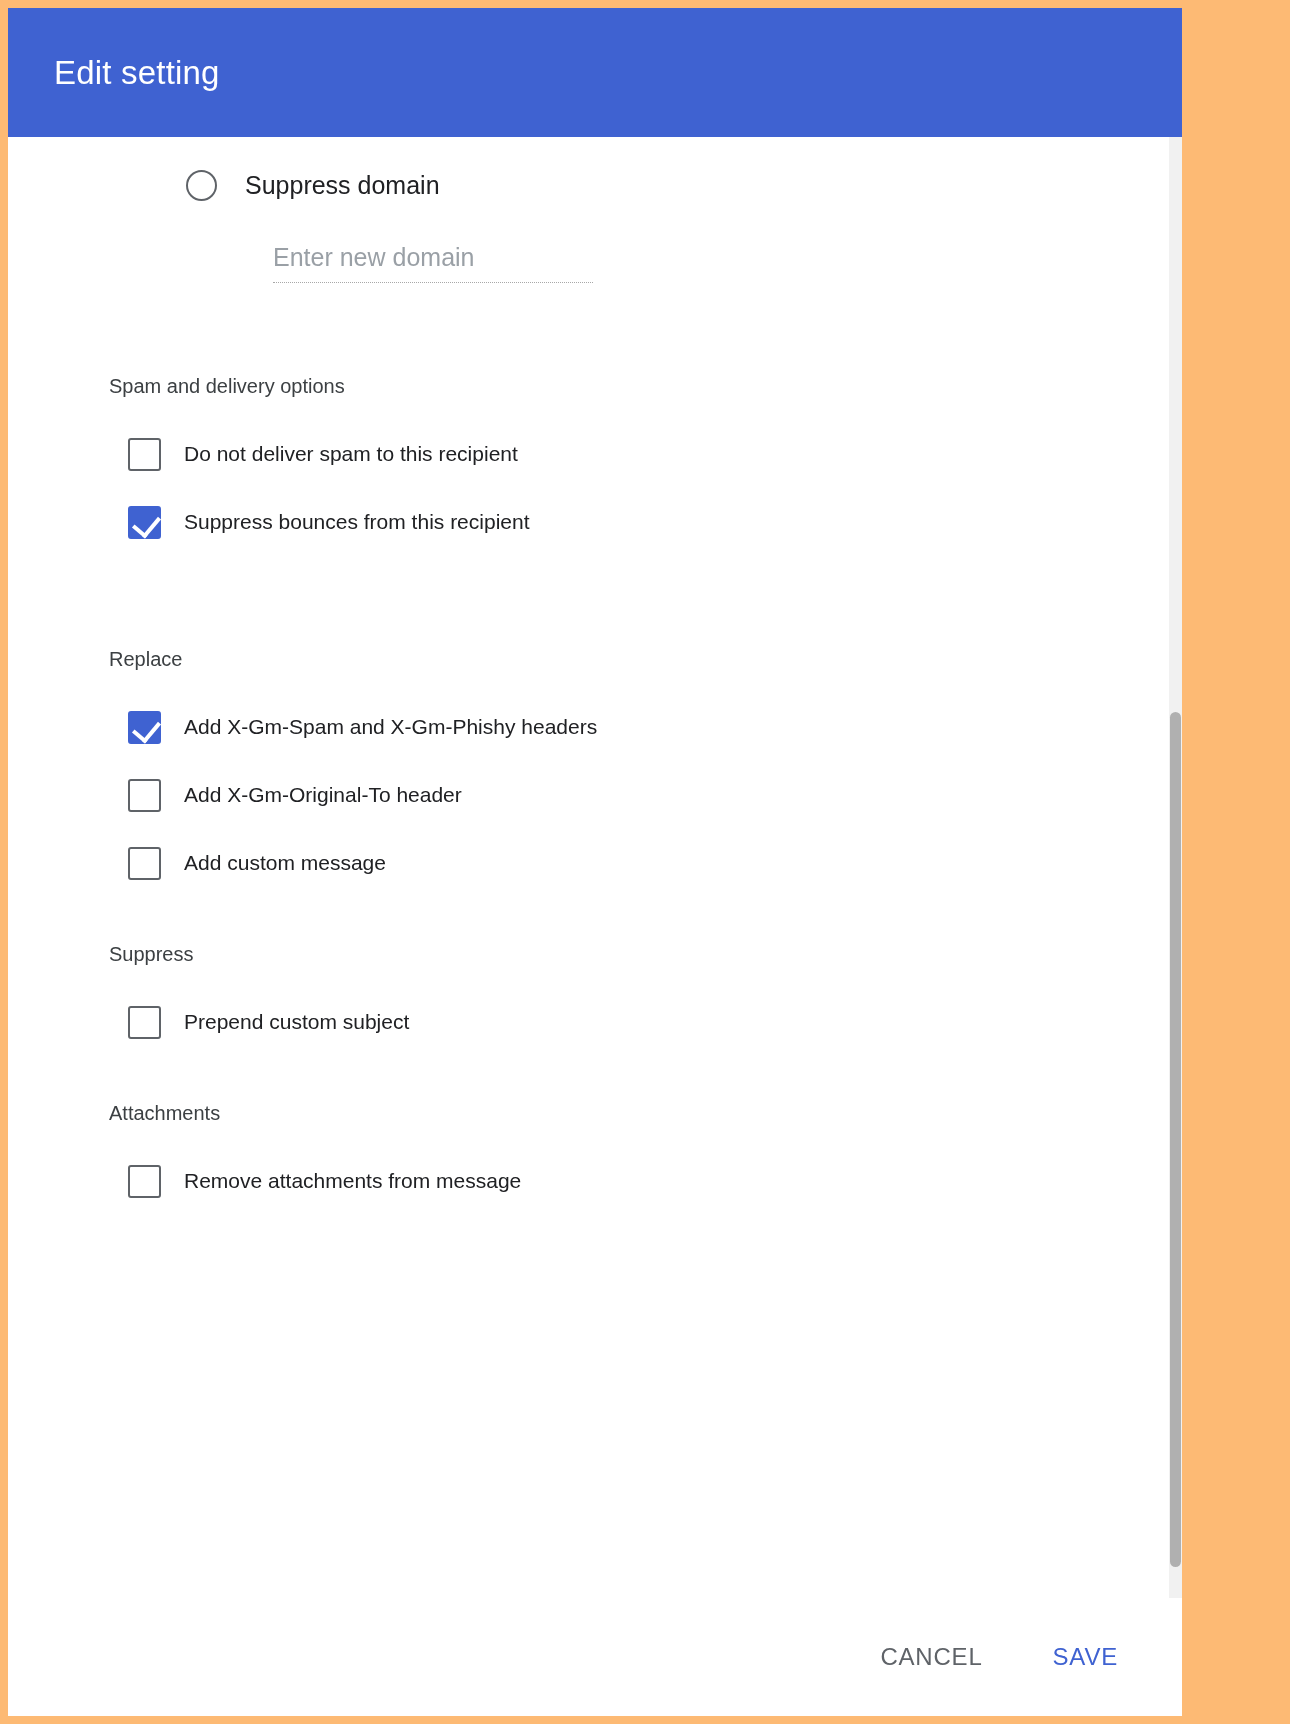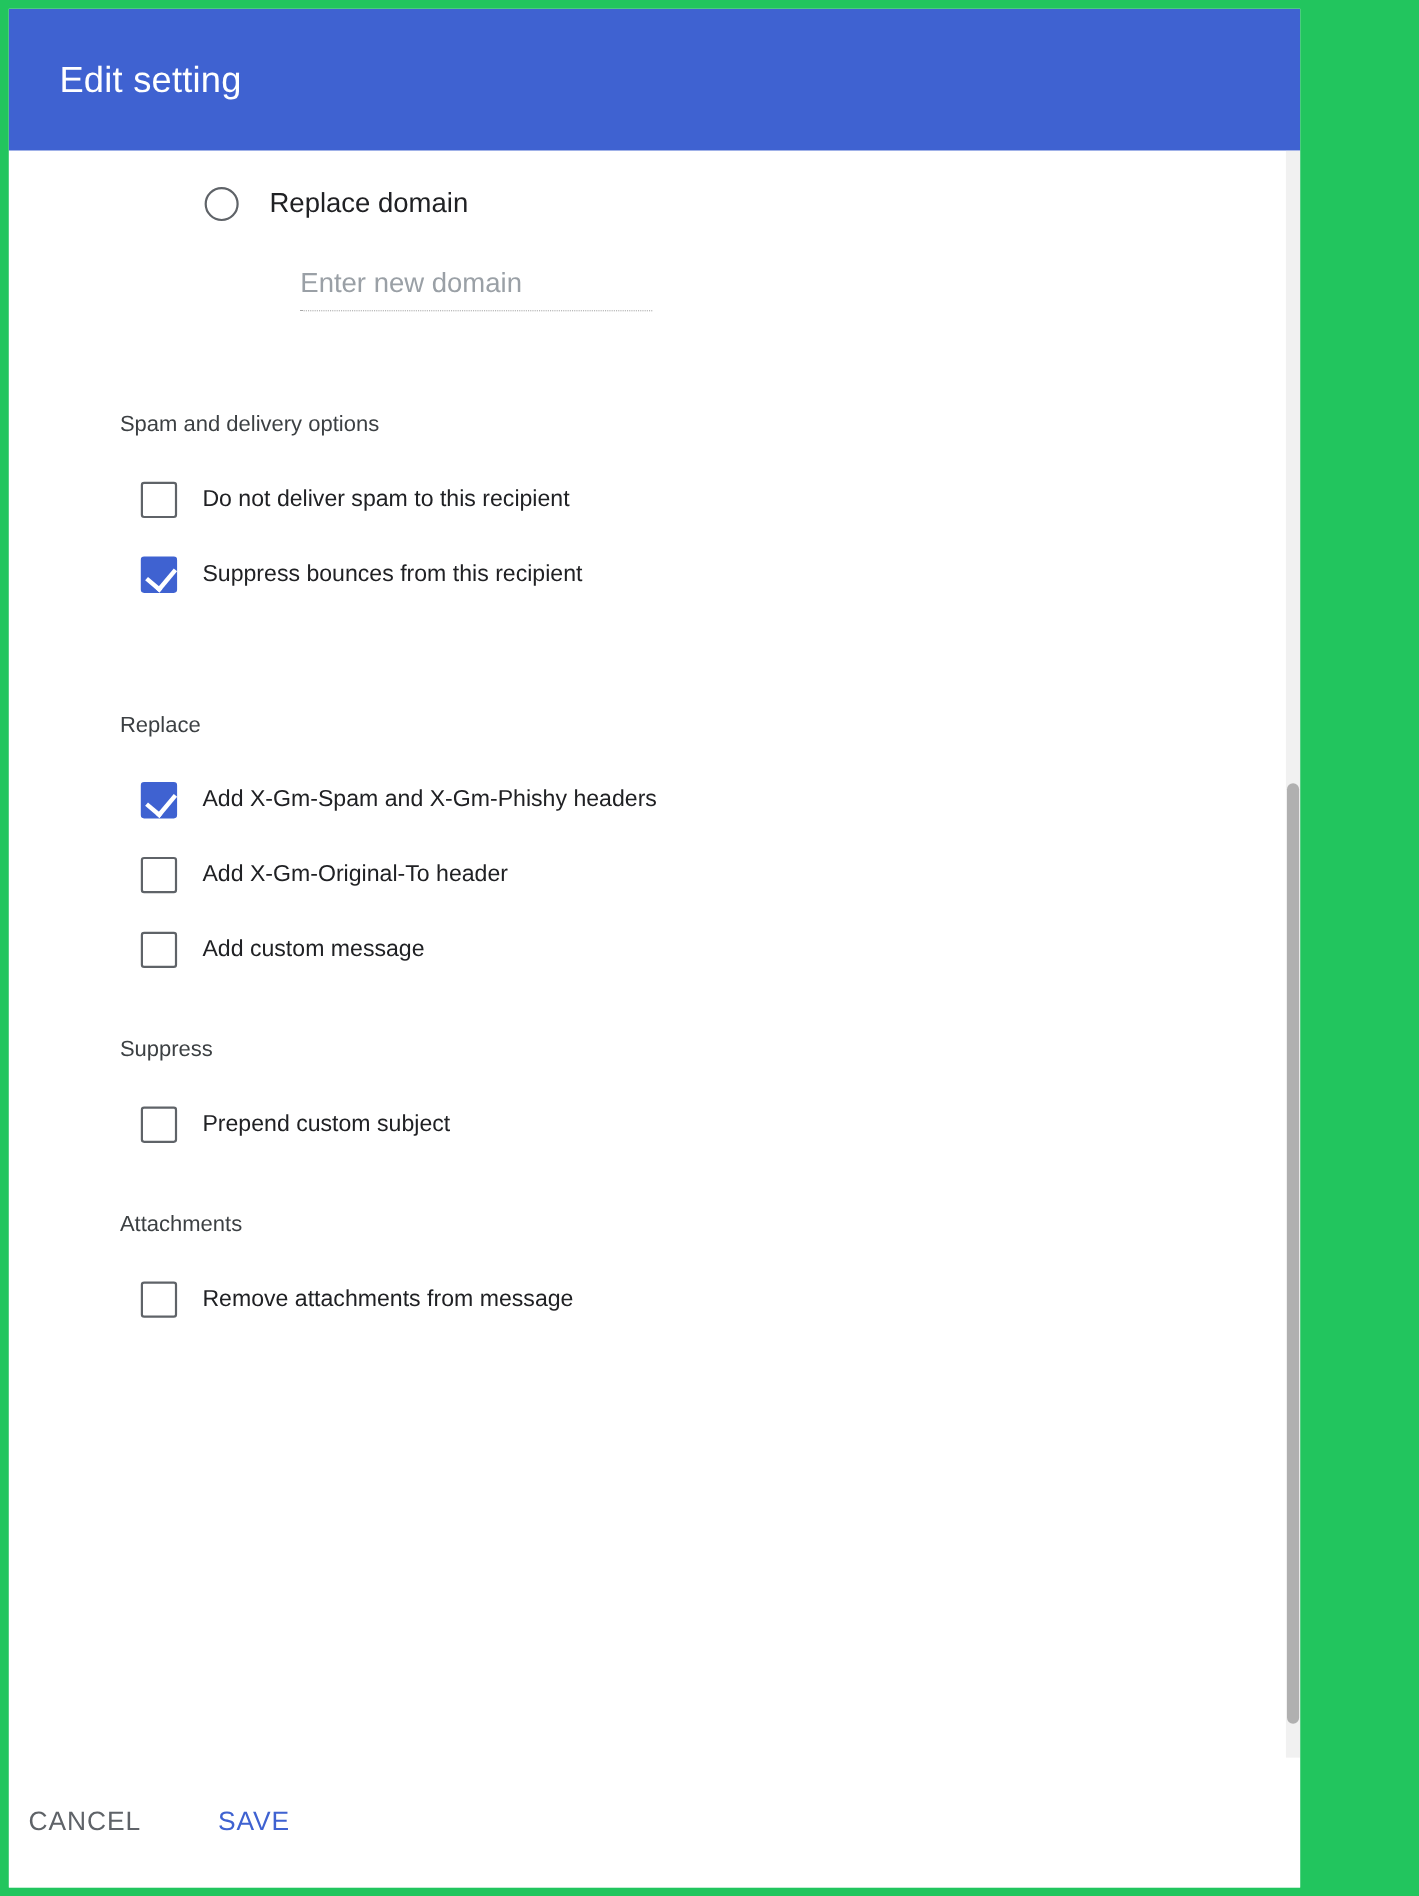--- a/index.html
+++ b/index.html
@@ -5,21 +5,21 @@
   * { box-sizing: border-box; }
   html, body {
     margin: 0;
     padding: 0;
     background: #3c3c3c;
     font-family: "Liberation Sans", sans-serif;
   }
   .screen {
     width: 1290px;
     height: 1724px;
-    background: #22c55e;
+    background: #fdba74;
     position: relative;
     overflow: hidden;
   }
   .dialog {
     position: absolute;
     left: 8px;
     top: 8px;
     width: 1174px;
     height: 1708px;
     background: #ffffff;
@@ -151,21 +151,21 @@
 
   .spacer-lg { height: 92px; }
   .spacer-md { height: 46px; }
   .spacer-sm { height: 22px; }
 
   .dialog-footer {
     height: 118px;
     min-height: 118px;
     display: flex;
     align-items: center;
-    justify-content: flex-start;
+    justify-content: flex-end;
     padding-right: 46px;
     background: #ffffff;
   }
   .btn {
     background: transparent;
     border: none;
     font-family: "Liberation Sans", sans-serif;
     font-size: 24px;
     letter-spacing: 0.8px;
     cursor: pointer;
@@ -182,21 +182,21 @@
 
     <div class="dialog-header">
       <div class="dialog-title">Edit setting</div>
     </div>
 
     <div class="dialog-body">
       <div class="content">
 
         <div class="radio-row">
           <div class="radio-outer"></div>
-          <div class="radio-label">Replace domain</div>
+          <div class="radio-label">Suppress domain</div>
         </div>
 
         <div class="field-wrap">
           <input class="field" type="text" placeholder="Enter new domain" style="">
         </div>
 
         <div class="spacer-lg"></div>
 
         <div class="group">
           <div class="section-title">Spam and delivery options</div>

